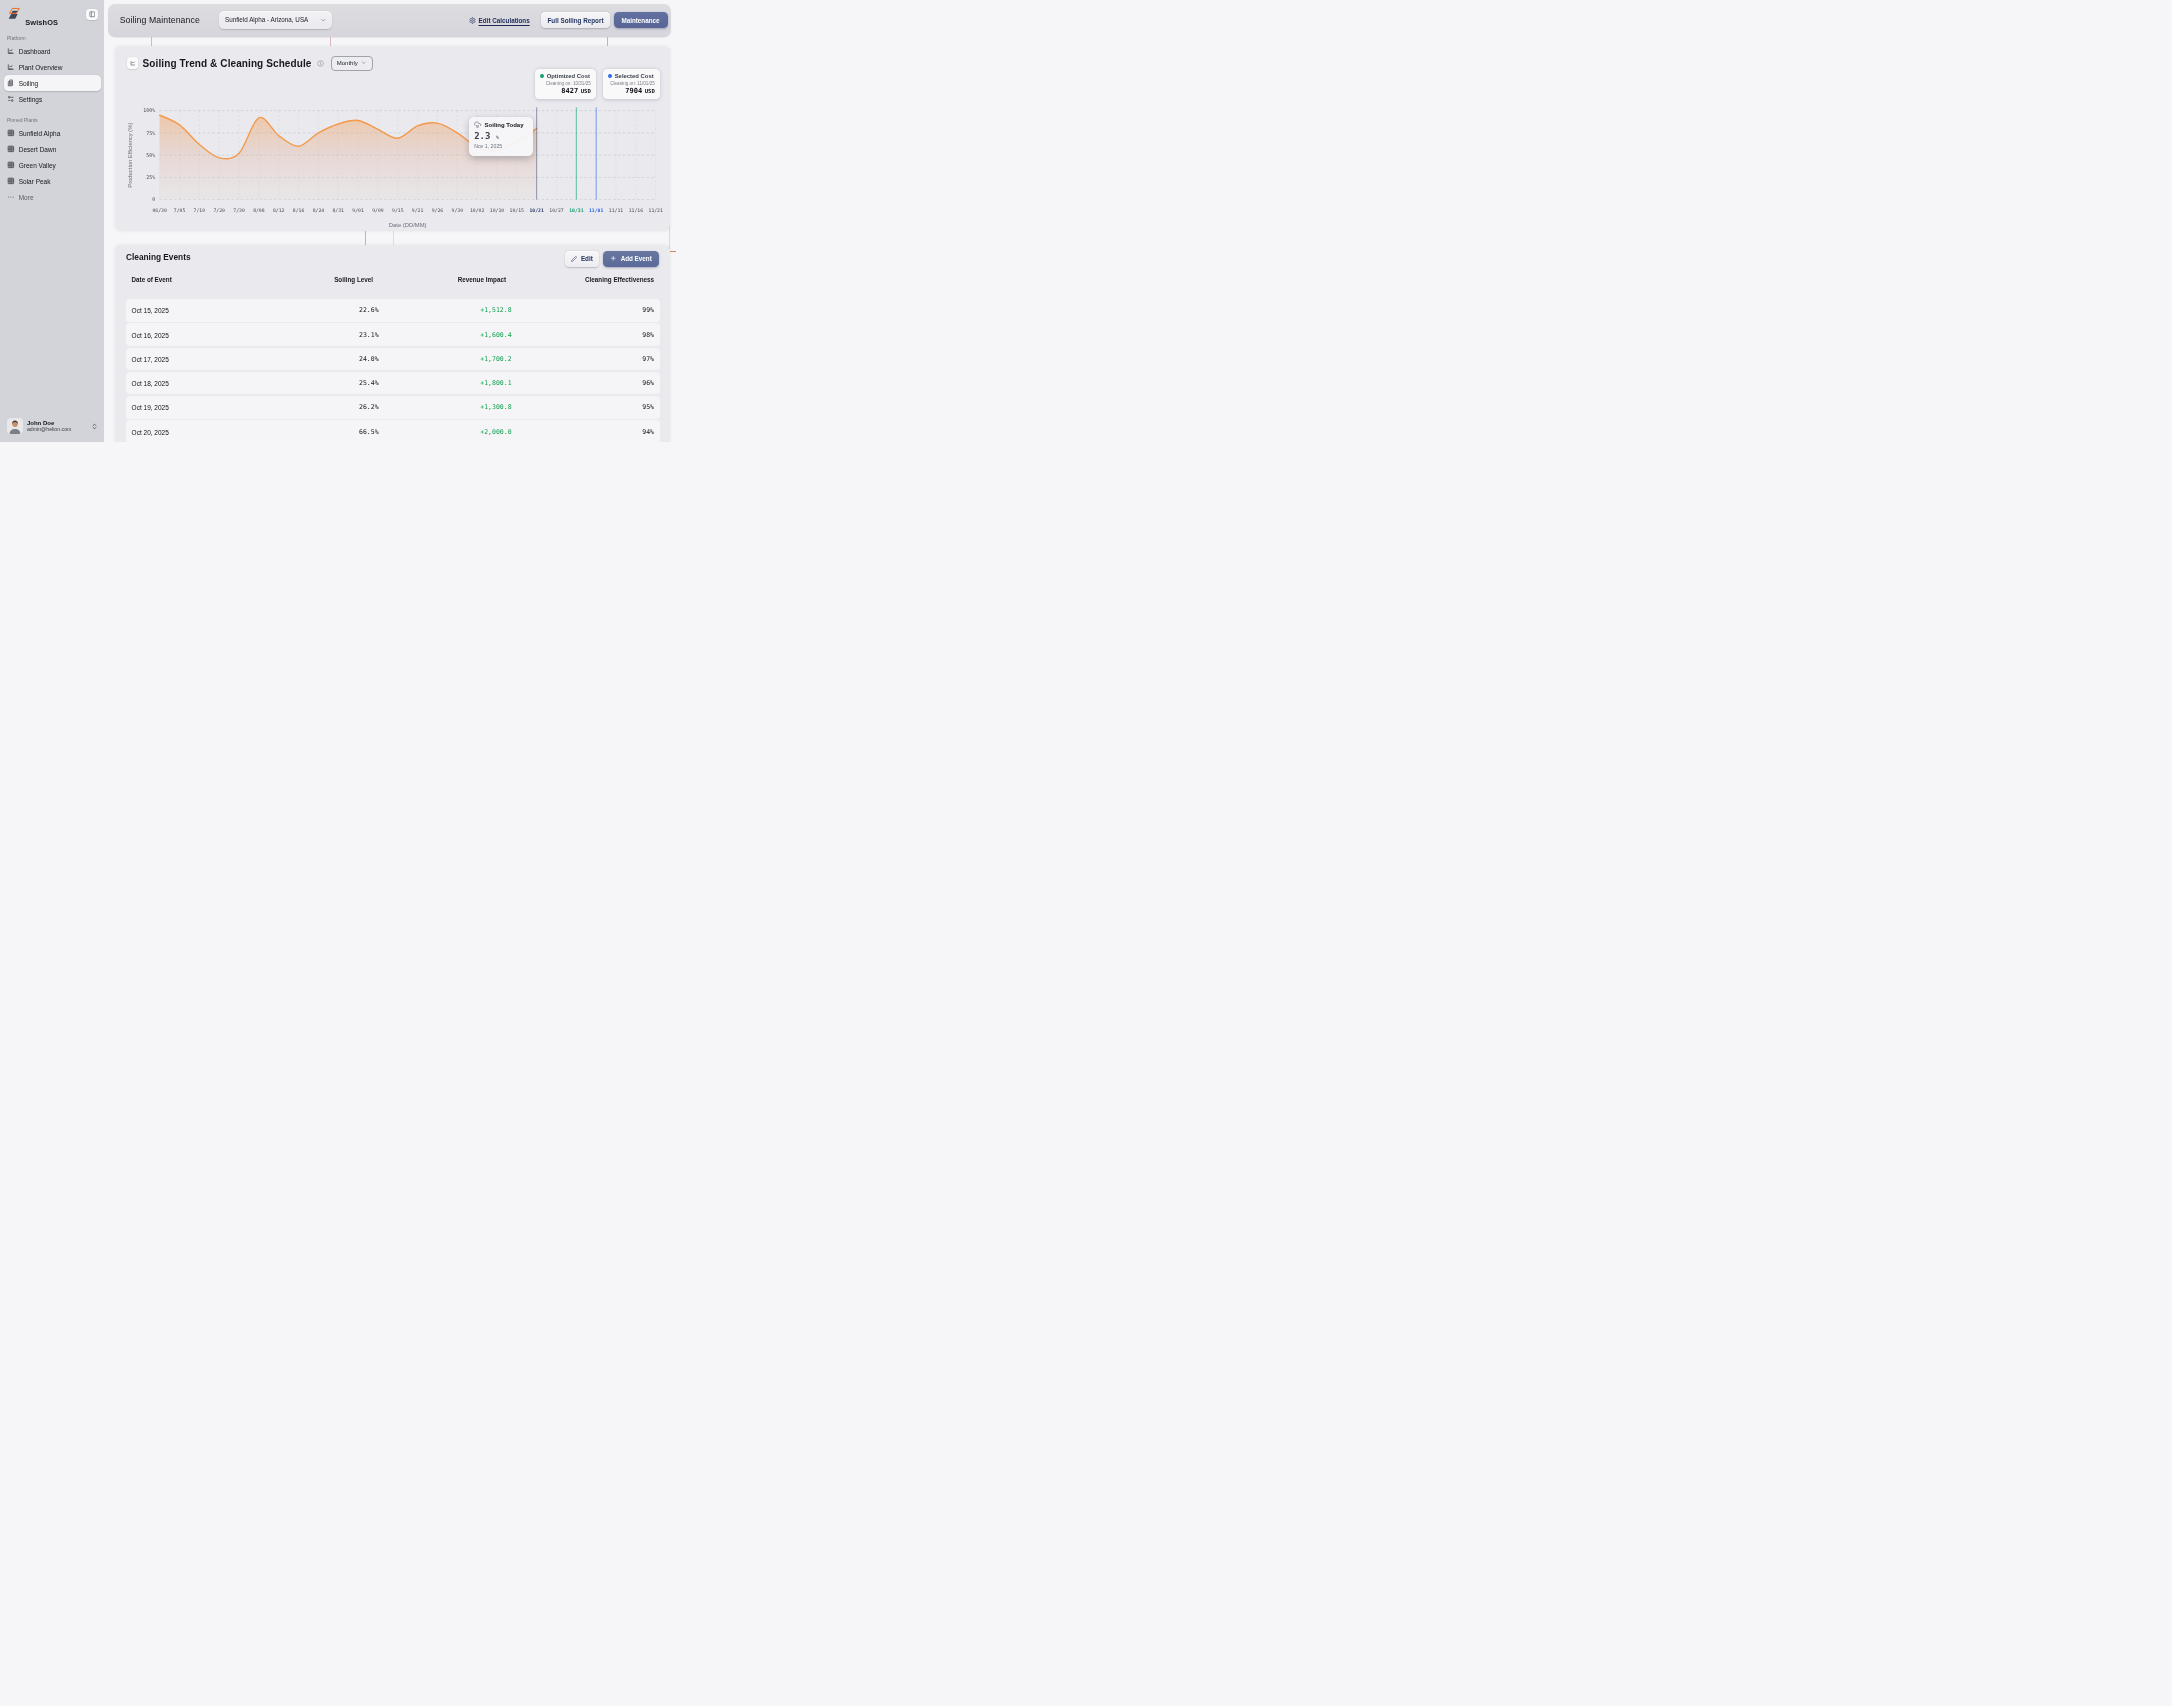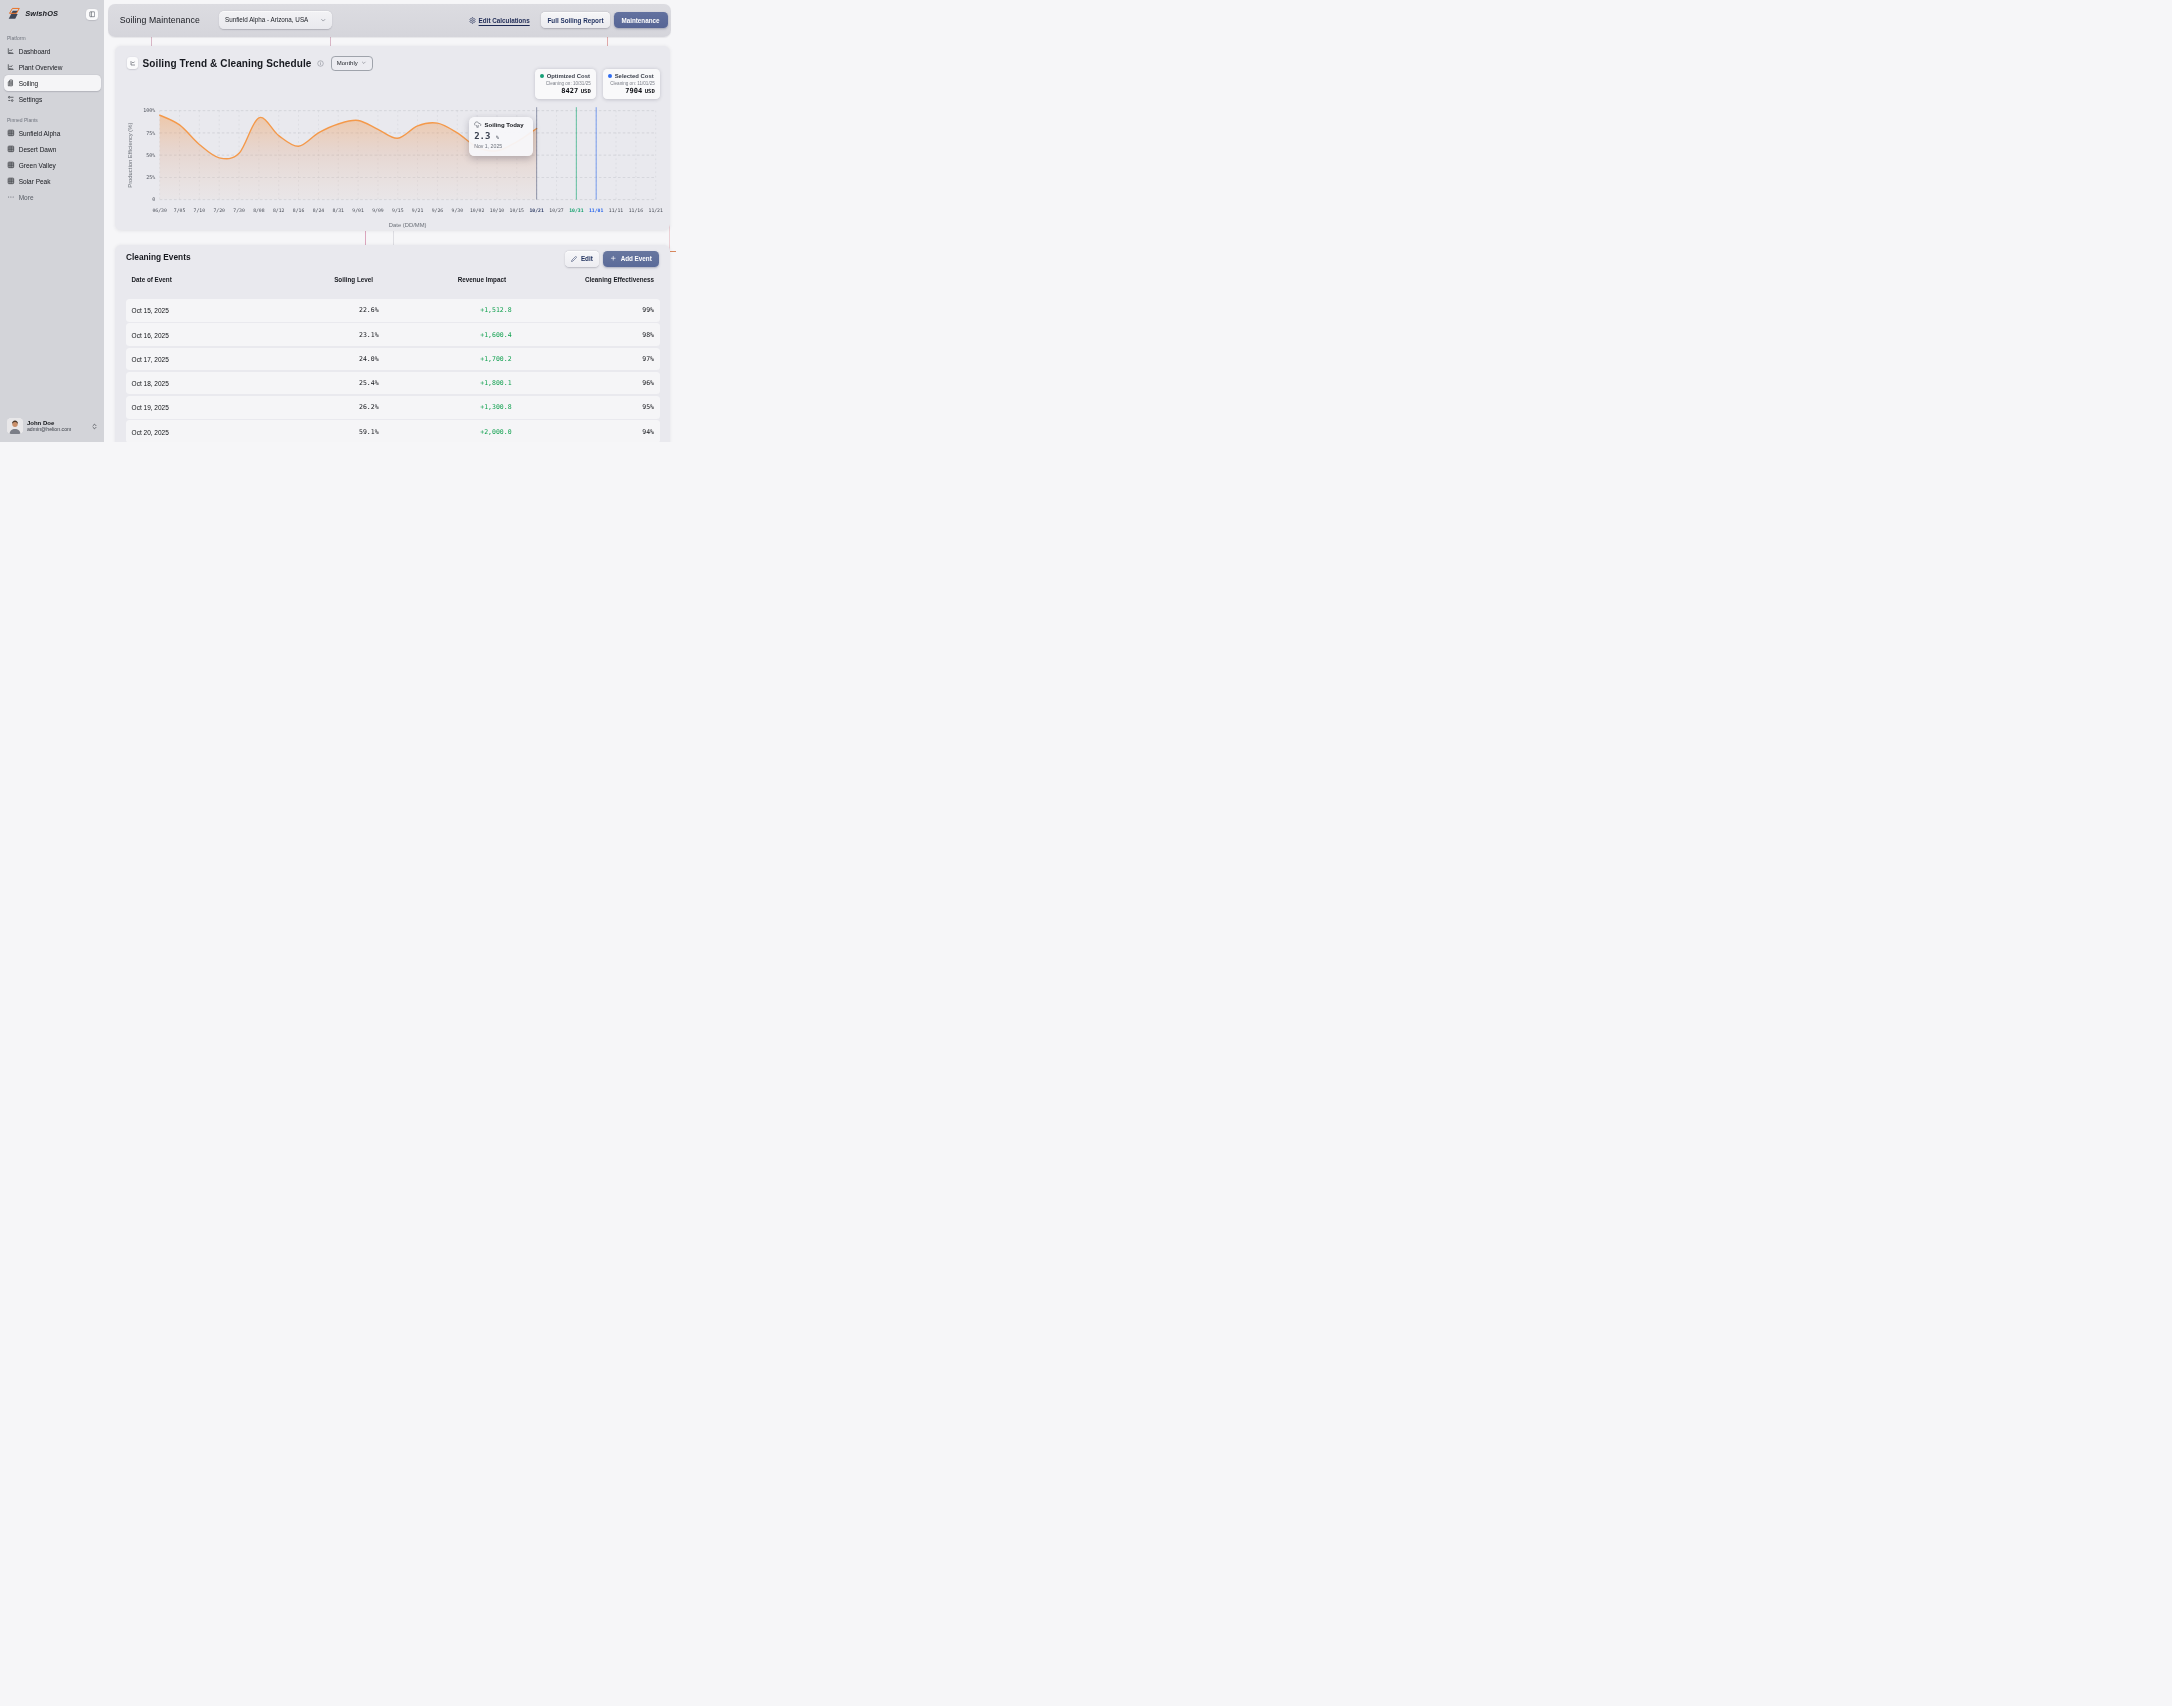--- a/index.html
+++ b/index.html
@@ -5,21 +5,21 @@
   * { margin:0; padding:0; box-sizing:border-box; }
   html,body { width:676px; height:442px; overflow:hidden; }
   body { font-family:"Liberation Sans", sans-serif; background:#f6f6f8; position:relative; color:#17191f; }
   .mono { font-family:"DejaVu Sans Mono", monospace; }
   .decor-line { position:absolute; z-index:0; }
 
   
   #sidebar { position:absolute; left:0; top:0; width:104px; height:442px; background:#d3d4d9; z-index:5; }
   .logo-row { position:relative; height:27px; padding:7.4px 6px 0 7px; display:flex; align-items:flex-start; }
   .logo-mark { width:14px; height:13px; flex:0 0 auto; }
-  .logo-text { font-size:7.4px; font-weight:700; margin-left:4.3px; margin-top:2px; letter-spacing:0.1px;font-style:italic; }
+  .logo-text { font-size:7.4px; font-weight:700; margin-left:4.3px; margin-top:11px; letter-spacing:0.1px; }
   .collapse-btn { position:absolute; right:6.5px; top:8.7px; width:11.3px; height:11.3px; border-radius:3.5px; background:#fafafb; box-shadow:0 0.4px 0.9px rgba(40,40,60,.25); display:flex; align-items:center; justify-content:center; cursor:pointer; }
   .section-label { font-size:5px; color:#70747e; padding:6px 7px 2.6px 7px; }
   .nav-item { position:relative; height:16px; margin:0 3.5px; display:flex; align-items:center; padding:0 3.5px; border-radius:4.3px; cursor:pointer; }
   .nav-item.active { background:#f5f5f7; box-shadow:0 0.4px 1.3px rgba(30,30,50,.18); }
   .nav-item .icn { width:7.8px; height:7.8px; margin-right:3.9px; color:#1d2026; flex:0 0 auto; display:flex; }
   .nav-item .lbl { font-size:6.5px; color:#15171c; }
   .nav-item.muted .lbl { color:#565b64; }
   .user-row { position:absolute; left:0; bottom:4.3px; width:104px; padding:3.5px 6px 3.5px 7px; display:flex; align-items:center; cursor:pointer; }
   .avatar { width:16px; height:16px; border-radius:4.3px; overflow:hidden; background:#ececee; flex:0 0 auto; }
   .user-meta { margin-left:3.9px; flex:1; }
@@ -423,20 +423,20 @@
         <span class="cell eff mono">96%</span>
       </div>
       <div class="trow">
         <span class="cell date">Oct 19, 2025</span>
         <span class="cell soil mono">26.2%</span>
         <span class="cell rev mono">+1,300.8</span>
         <span class="cell eff mono">95%</span>
       </div>
       <div class="trow">
         <span class="cell date">Oct 20, 2025</span>
-        <span class="cell soil mono">59.1%</span>
+        <span class="cell soil mono">66.5%</span>
         <span class="cell rev mono">+2,000.0</span>
         <span class="cell eff mono">94%</span>
       </div>
       <div class="trow"></div>
     </div>
 </section>
 
 
 </body></html>

